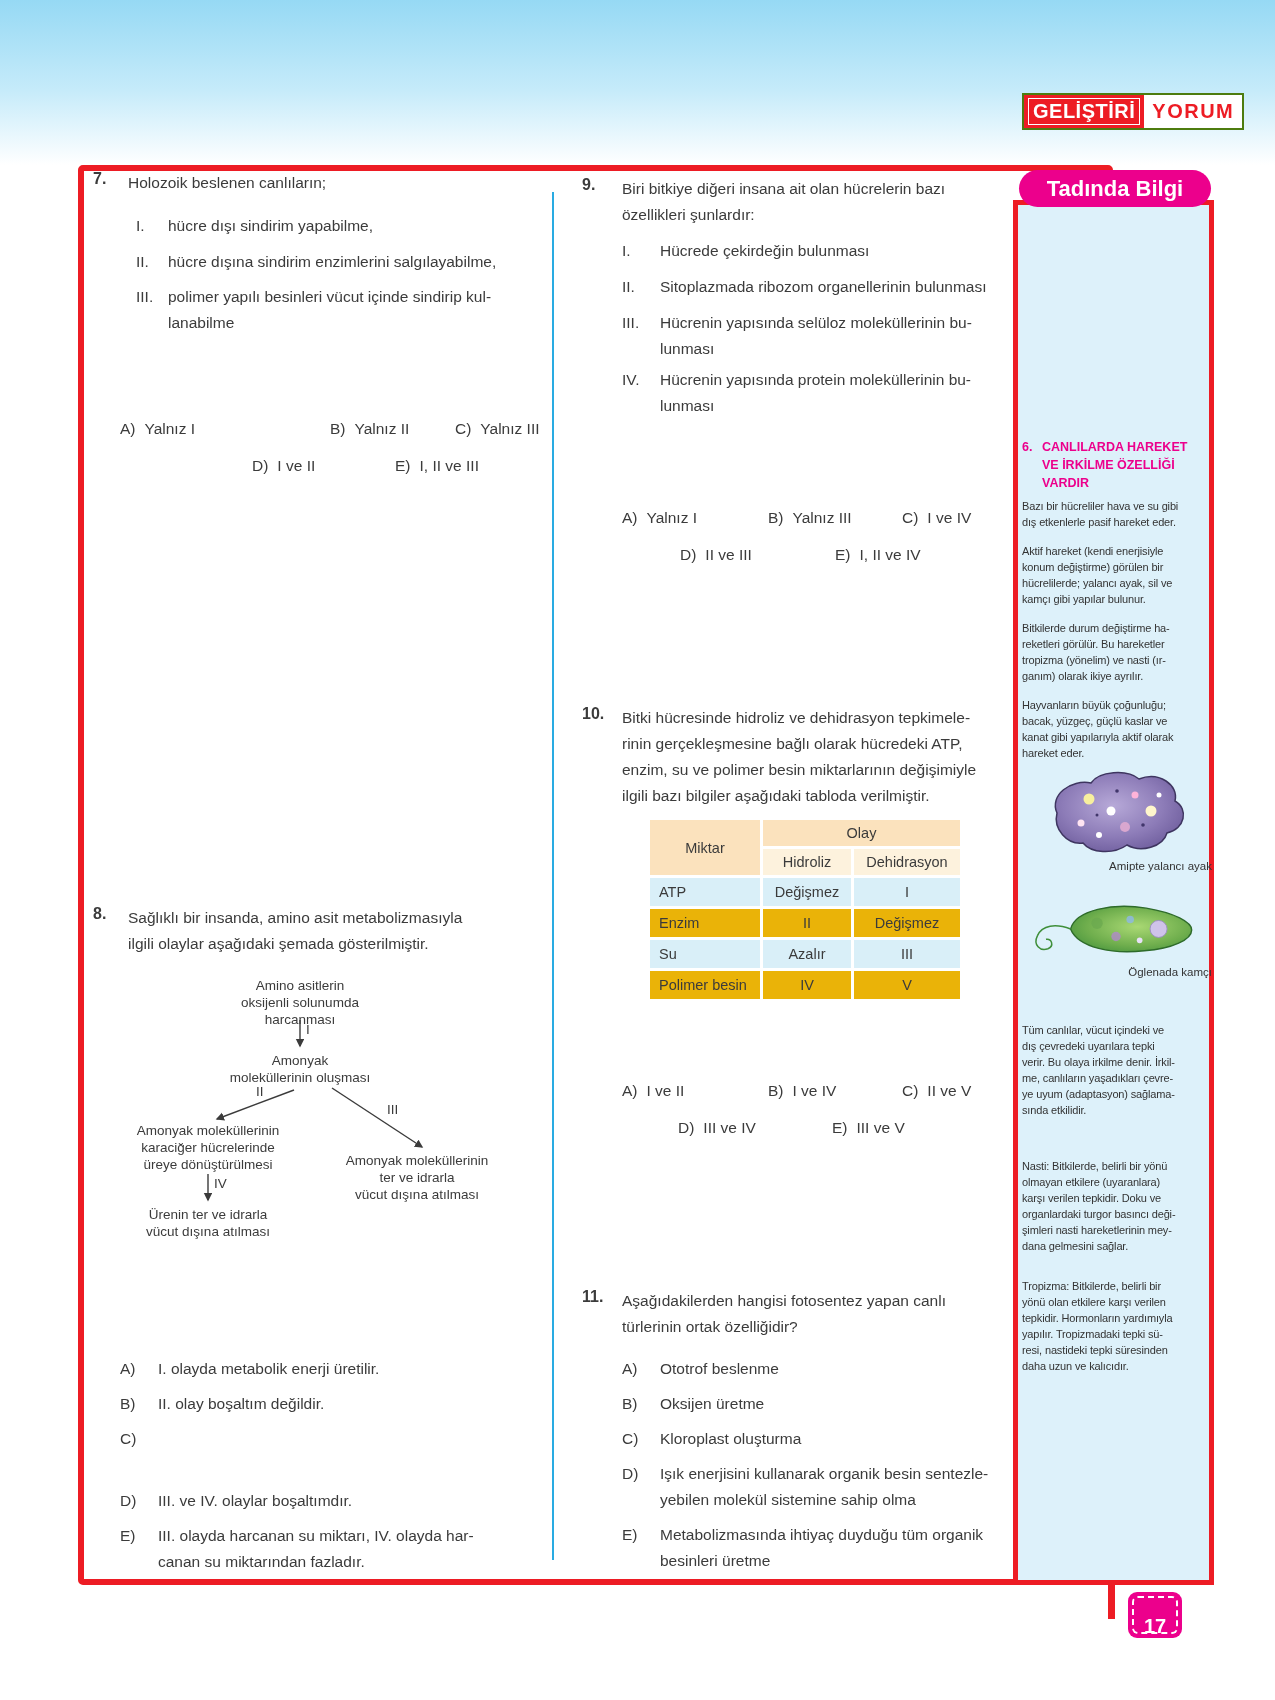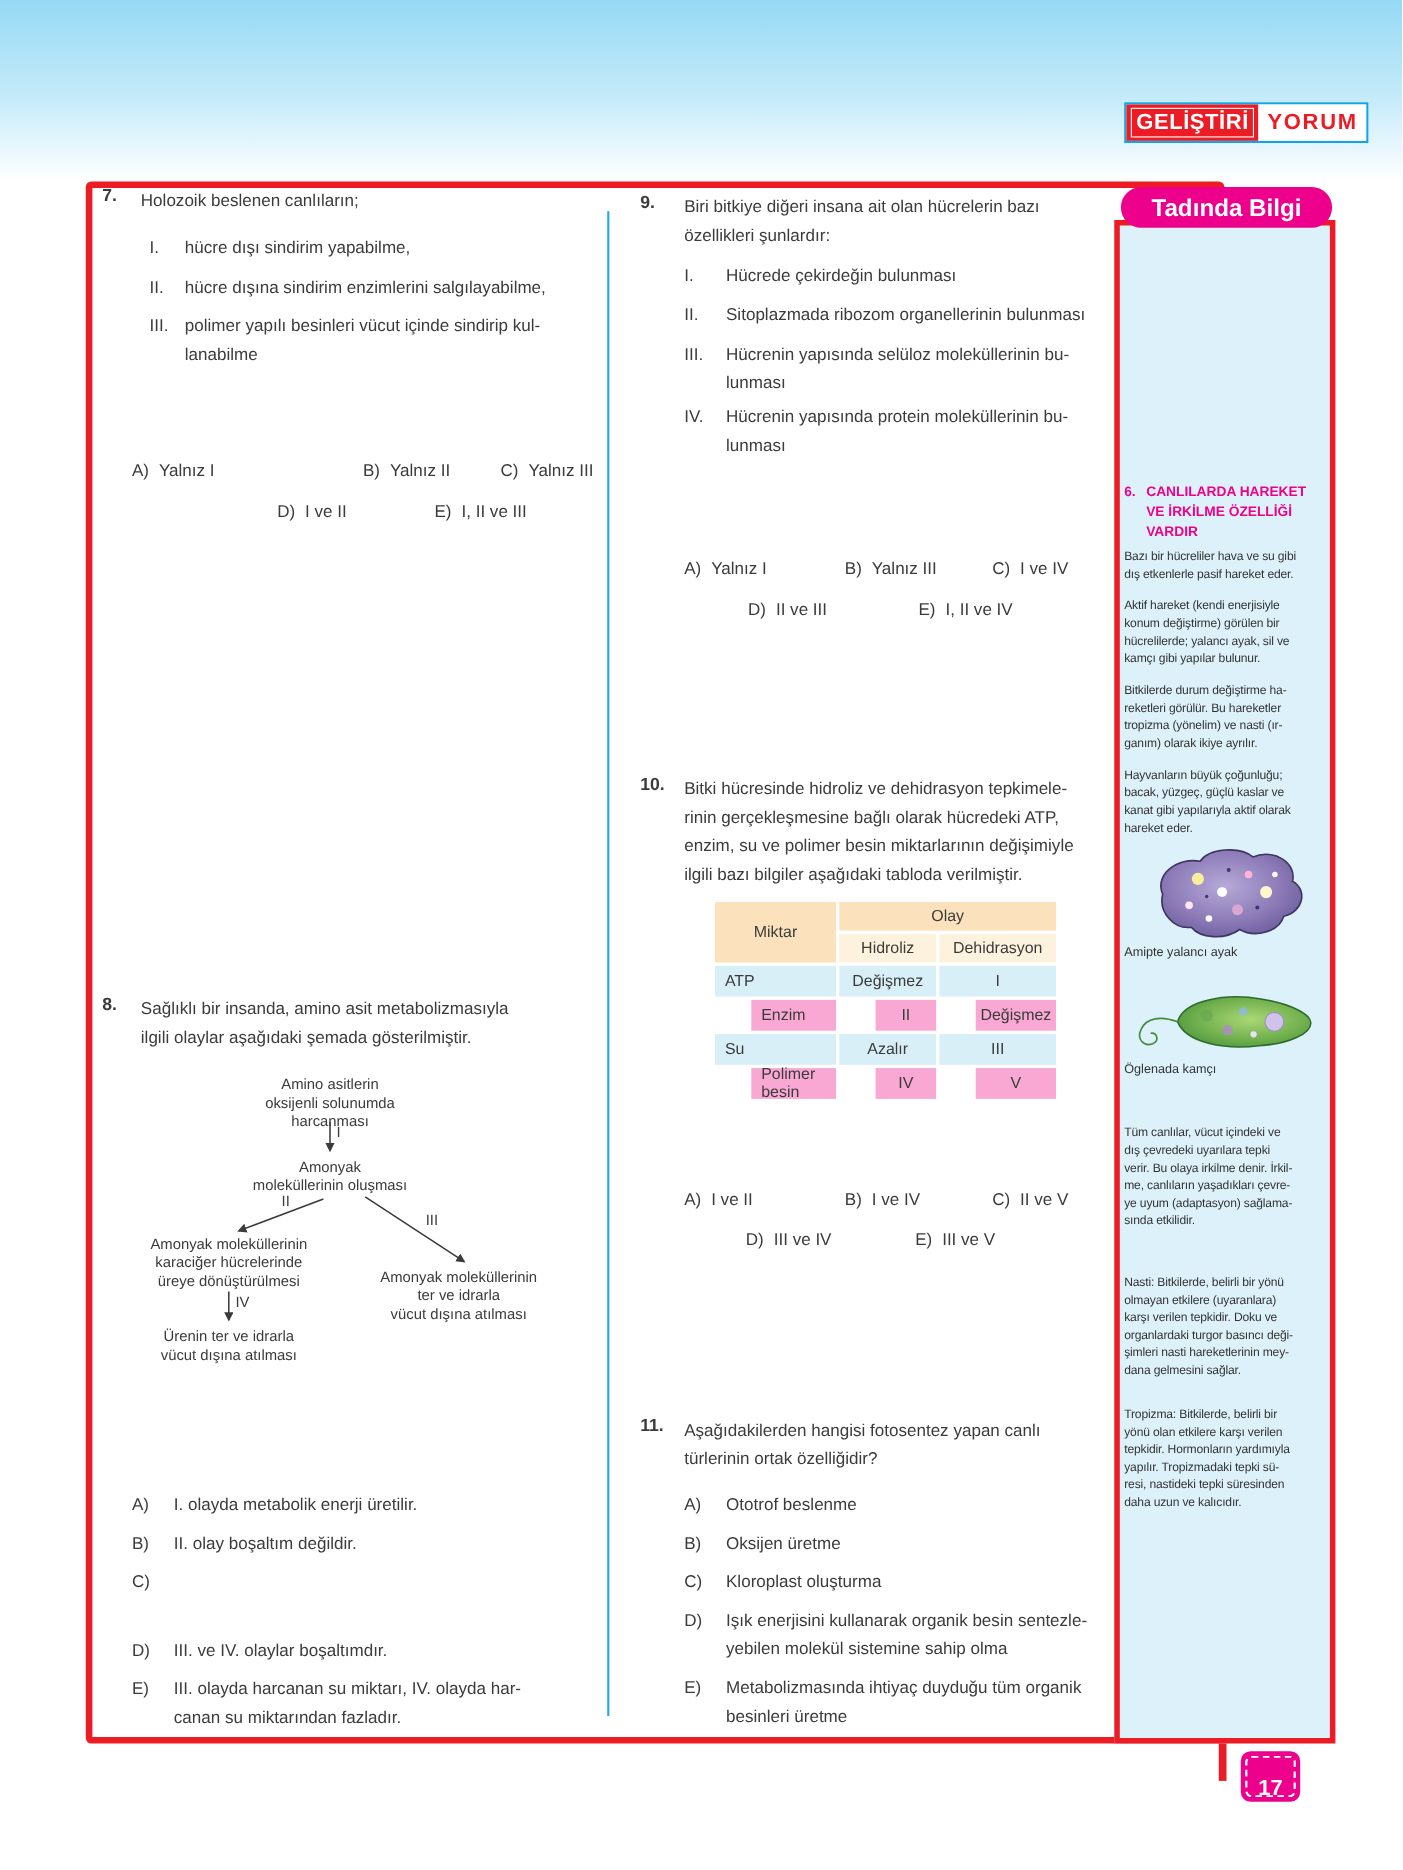--- a/index.html
+++ b/index.html
@@ -1,21 +1,21 @@
 <!DOCTYPE html>
 <html lang="tr"><head>
 <meta charset="utf-8">
 <style>
   html,body{margin:0;padding:0;background:#fff;}
   .page{position:relative;width:1275px;height:1700px;background:#fff;overflow:hidden;
         font-family:"Liberation Sans",sans-serif;color:#3b3b3b;}
   .sky{position:absolute;left:0;top:0;width:100%;height:165px;
        background:linear-gradient(180deg,#96d9f4 0%,#c6ebfa 55%,#ffffff 100%);}
   
-  .logo{position:absolute;left:1022px;top:93px;display:flex;border:2px solid #0ea5e9;background:#fff;z-index:8;}
+  .logo{position:absolute;left:1022px;top:93px;display:flex;border:2px solid #4d7c0f;background:#fff;z-index:8;}
   .logo-left{background:#ed1c24;color:#fff;font-weight:700;font-size:20px;padding:3px 4px;display:flex;align-items:center;}
   .logo-left span{border:1.5px solid #fff;padding:1px 4px;letter-spacing:.5px;}
   .logo-right{background:#fff;color:#ed1c24;font-weight:700;font-size:20px;padding:4px 8px;letter-spacing:1.5px;display:flex;align-items:center;}
   
   .mainbox{position:absolute;left:78px;top:165px;width:1035px;height:1420px;border:6px solid #ed1c24;
            border-radius:5px;background:#fff;box-sizing:border-box;z-index:1;}
   .divider{position:absolute;left:552px;top:192px;width:2px;height:1368px;background:#29abe2;z-index:2;}
   
   .sidebar{position:absolute;left:1013px;top:200px;width:201px;height:1385px;background:#ddf1fa;
            border:5px solid #ed1c24;box-sizing:border-box;z-index:5;}
@@ -47,27 +47,27 @@
   .dsvg{position:absolute;left:0;top:0;width:440px;height:300px;}
   
   .tbl{position:absolute;left:650px;top:820px;display:grid;grid-template-columns:110px 88px 106px;
        grid-template-rows:26px 26px 28px 28px 28px 28px;gap:3px;font-size:14.5px;z-index:2;}
   .tbl .c{display:flex;align-items:center;justify-content:center;}
   .tbl .left{justify-content:flex-start;padding-left:9px;}
   .miktar{grid-row:1/3;background:#fbe2bd;}
   .olay{grid-column:2/4;background:#fbe2bd;}
   .sub{background:#fdf2dd;}
   .rb{background:#d9eff8;}
-  .rp{background:#f9a8d4;margin-left:33px;}
+  .rp{background:#eab308;}
   
   .sb{position:absolute;font-size:11px;line-height:16px;letter-spacing:-0.15px;color:#333;width:190px;
       white-space:pre-line;z-index:6;}
   .sbhead{position:absolute;display:flex;color:#ec008c;font-weight:700;font-size:12.5px;line-height:18px;z-index:6;}
   .sbhead .hn{width:20px;flex-shrink:0;}
-  .sbcap{position:absolute;font-size:11.5px;color:#333;width:190px;text-align:left;z-index:6;}
+  .sbcap{position:absolute;font-size:11.5px;color:#333;width:190px;text-align:right;z-index:6;}
   .sbimg{position:absolute;z-index:6;}
 </style>
 </head>
 <body>
 
 <div class="page">
   <div class="sky"></div>
 
   <div class="logo">
     <div class="logo-left">

